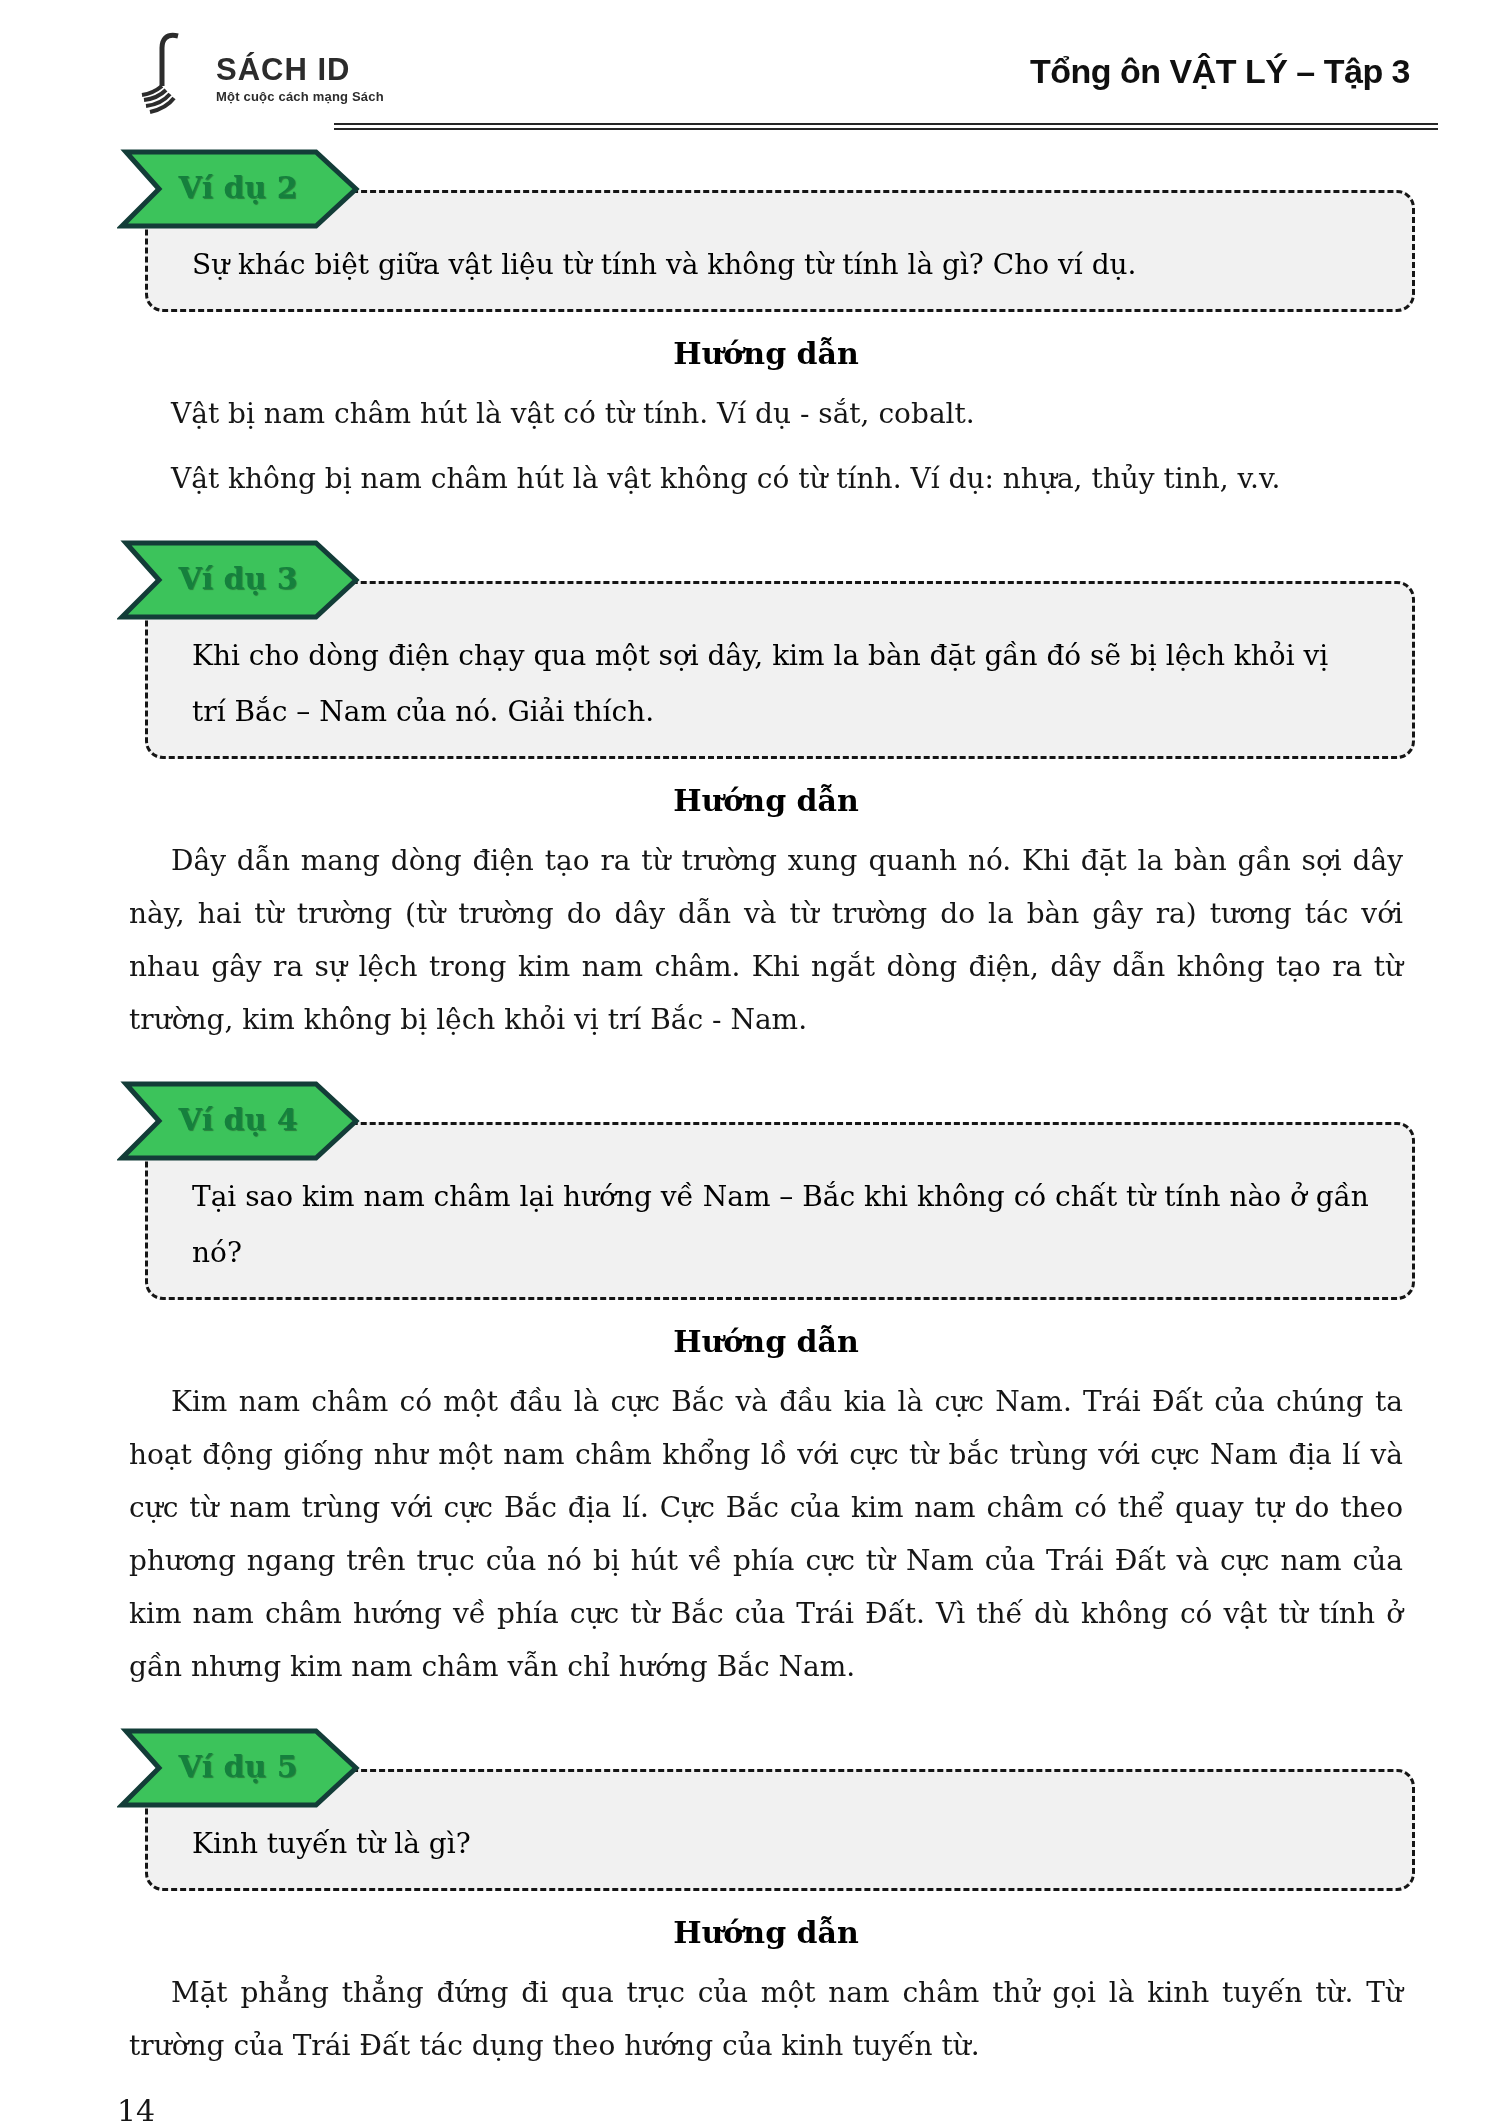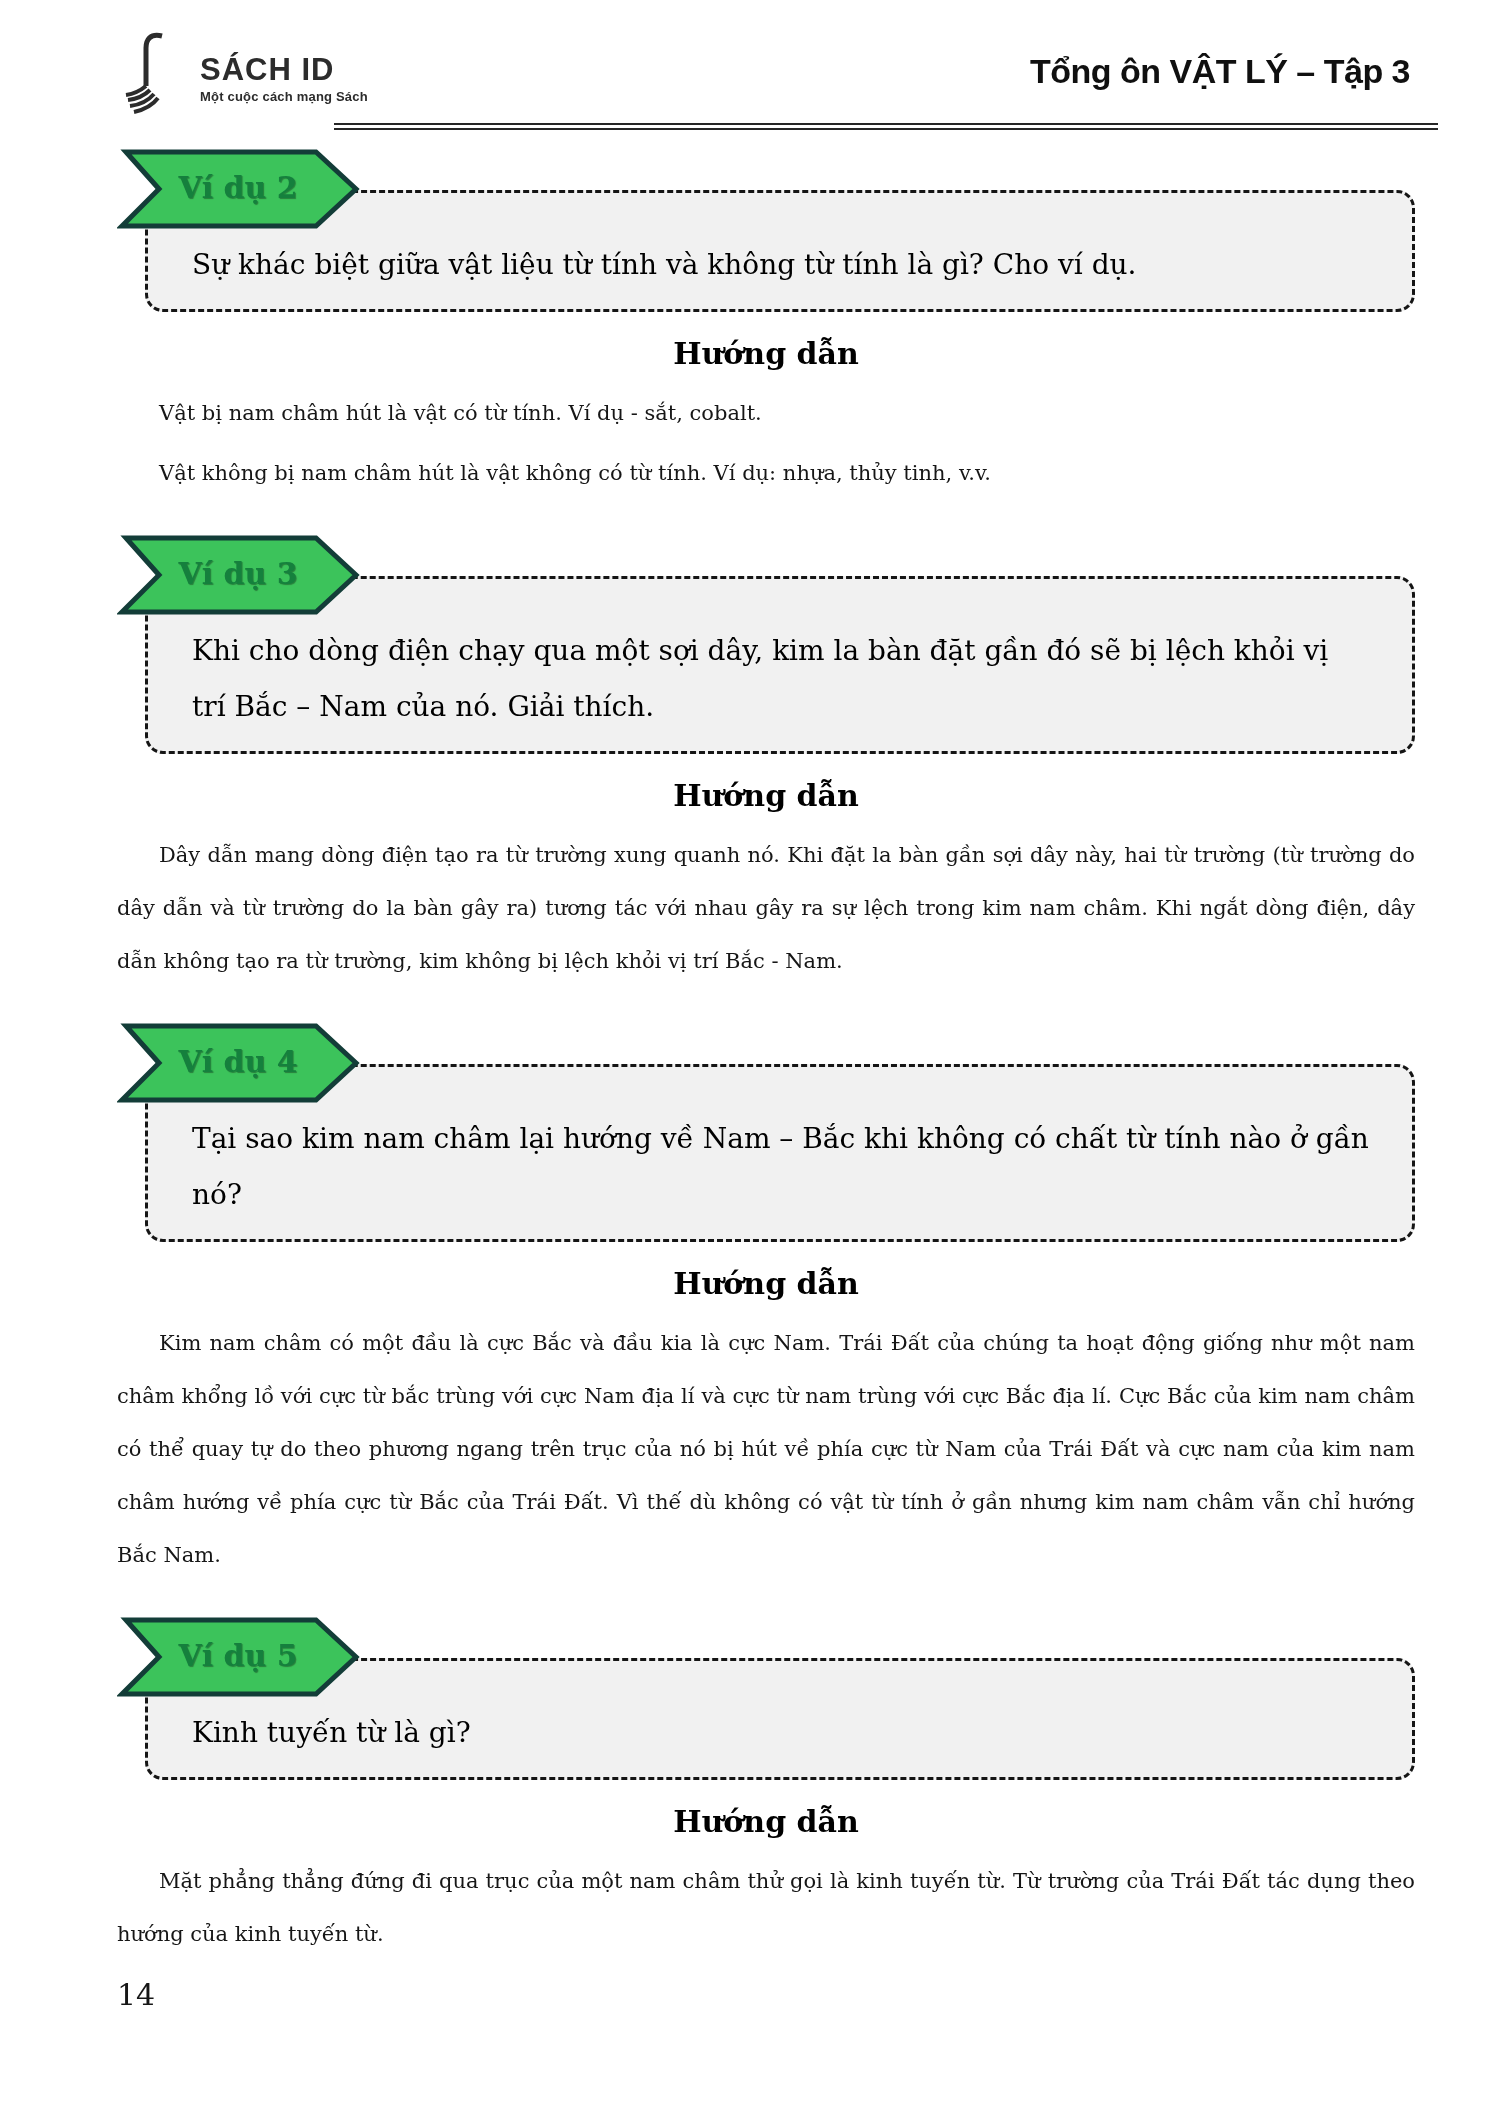--- a/index.html
+++ b/index.html
@@ -8,21 +8,21 @@
     width: 1496px;
     height: 2126px;
     background: #ffffff;
     overflow: hidden;
     font-family: "DejaVu Serif", serif;
     color: var(--text, #141414);
   }
 
   
   .header { position: relative; height: 136px; }
-  .logo { position: absolute; left: 122px; top: 28px; display: flex; align-items: flex-start; justify-content: flex-end; }
+  .logo { position: absolute; left: 138px; top: 28px; display: flex; align-items: flex-start; justify-content: flex-end; }
   .logo-icon svg { display: block; }
   .logo-text { margin-left: 4px; margin-top: 26px; font-family: "Liberation Sans", sans-serif; color: #2c2c2c; }
   .logo-title { font-size: 31px; font-weight: bold; letter-spacing: 1px; line-height: 32px; }
   .logo-subtitle { font-size: 13px; font-weight: bold; letter-spacing: 0.2px; margin-top: 3px; color: #2c2c2c; }
   .book-title {
     position: absolute; right: 86px; top: 52px;
     font-family: "Liberation Sans", sans-serif;
     font-size: 34px; font-weight: bold; letter-spacing: -0.5px; color: #101010;
   }
   .header-rule {
@@ -60,21 +60,21 @@
     padding: 44px 42px 16px 44px;
   }
   .qtext { margin: 0; font-size: 28px; line-height: 56px; color: #000000; }
 
   
   .guide {
     text-align: center; font-size: 30px; font-weight: bold;
     margin: 24px 0 16px 0; color: #000000;
   }
   .sol {
-    margin: 0; font-size: 21px; line-height: 53px;
+    margin: 12px; font-size: 28px; line-height: 53px;
     text-align: justify; text-indent: 42px; color: #161616;
   }
   .sol + .sol { margin-top: 7px; }
 
   .page-number { margin: 26px 0 0 0; font-size: 30px; text-indent: 0; }
 </style>
 </head>
 <body>
 
 <div class="page">

